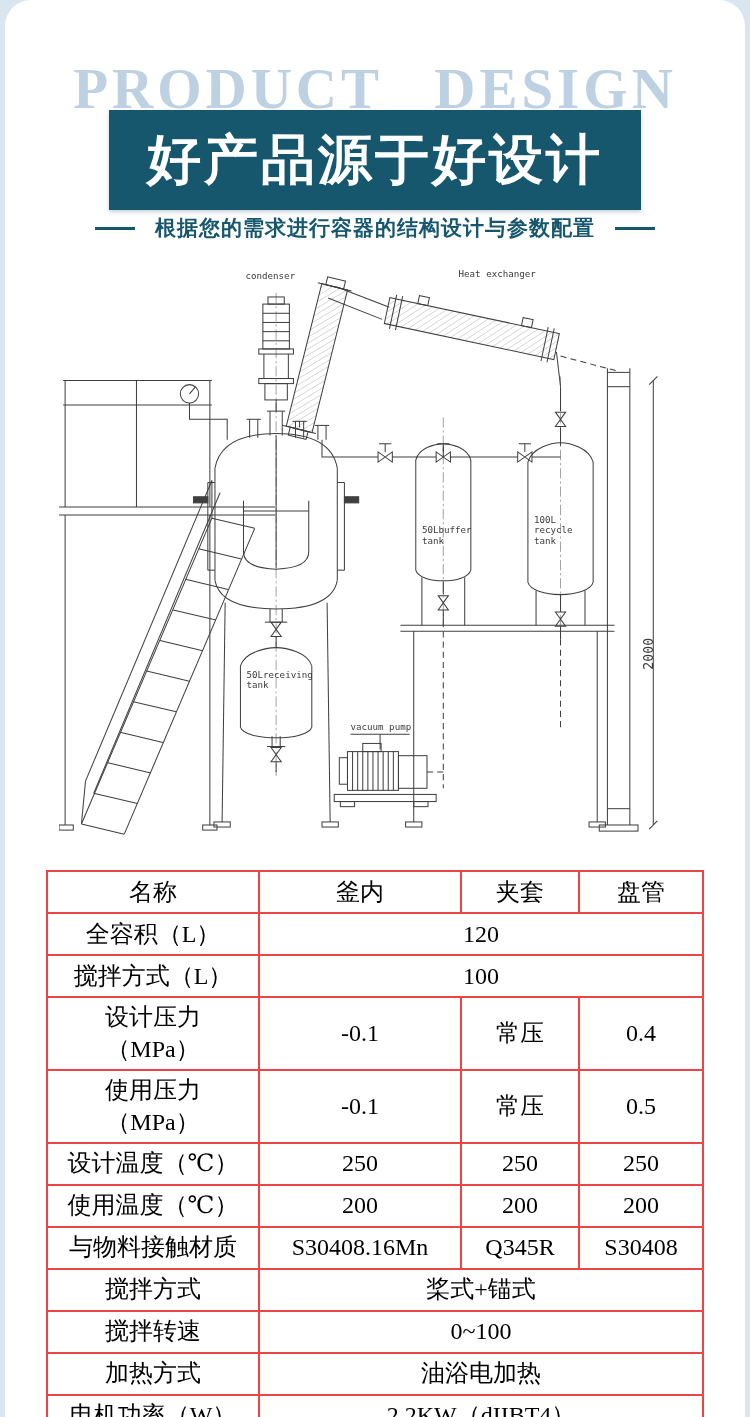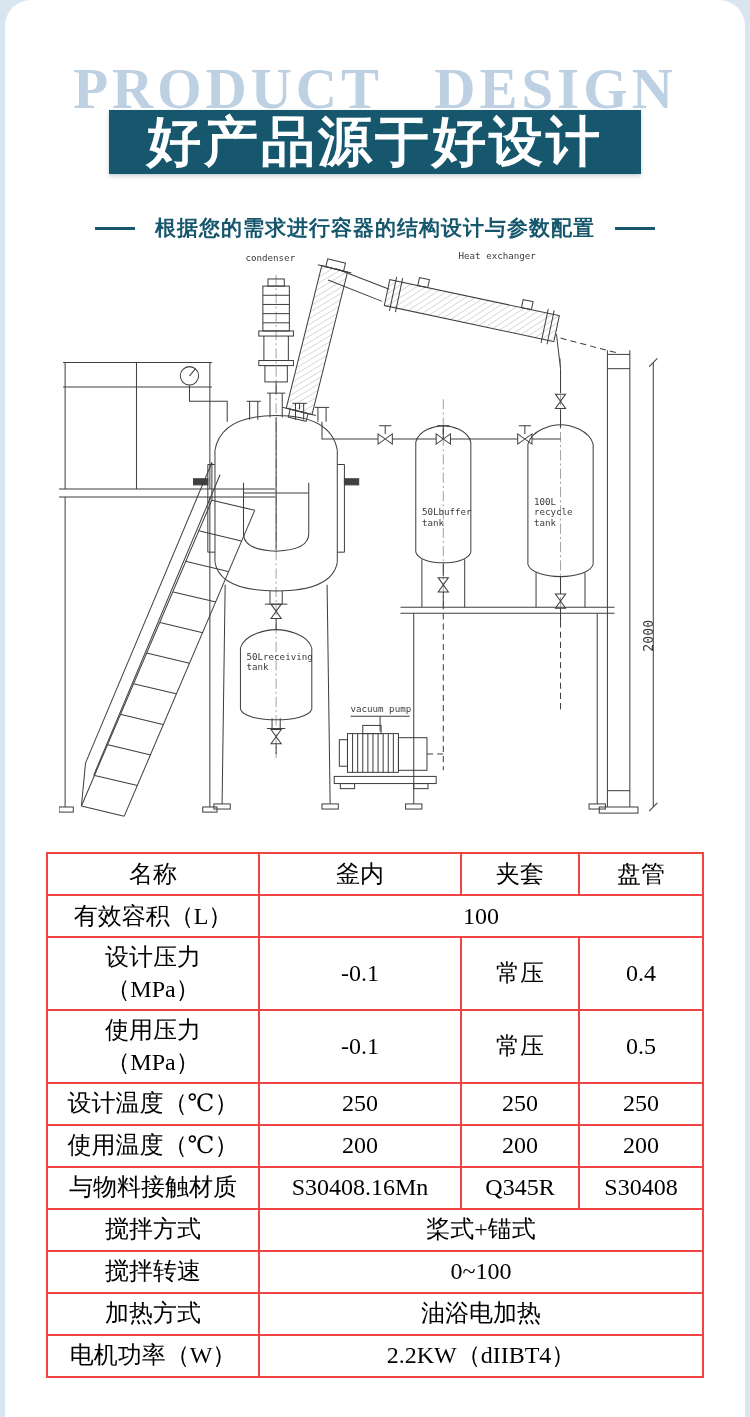--- a/index.html
+++ b/index.html
@@ -3,28 +3,28 @@
 <meta charset="utf-8">
 <style>
   html,body{margin:0;padding:0}
   body{width:750px;background:#d9e5ef;font-family:"Liberation Sans",sans-serif}
   .card{background:#fff;margin:0 5px;border-radius:26px 26px 0 0;overflow:hidden;min-height:1417px}
   
   .hero{position:relative;height:248px}
   .watermark{position:absolute;top:56px;left:0;width:100%;text-align:center;
     font-family:"Liberation Serif","DejaVu Serif",serif;font-weight:700;font-size:57px;
     letter-spacing:4px;word-spacing:34px;color:#bdd1e3;white-space:nowrap;z-index:1}
-  .banner{position:absolute;top:110px;left:50%;transform:translateX(-50%);width:532px;height:64px;
+  .banner{position:absolute;top:110px;left:50%;transform:translateX(-50%);width:532px;height:100px;
     background:#16576e;display:flex;align-items:center;justify-content:center;z-index:2;box-shadow:0 2px 4px rgba(20,70,90,.25)}
   .banner-title{color:#fff;font-size:54px;font-weight:700;letter-spacing:3px}
   .subtitle-row{position:absolute;top:214px;left:0;width:100%;display:flex;align-items:center;justify-content:center;gap:20px;z-index:2}
   .subtitle{color:#16576e;font-size:21px;font-weight:700;letter-spacing:1px}
   .divider{width:40px;height:3px;background:#16576e}
   
-  .drawing-wrap{margin:0 auto 0;width:640px}
+  .drawing-wrap{margin:18px auto 0;width:640px}
   svg{display:block;margin:0 auto}
   .lbl-txt{fill:#3b3b3b;stroke:none;font-family:"DejaVu Sans Mono",monospace;font-size:9px}
   .dim-txt{fill:#3b3b3b;stroke:none;font-family:"DejaVu Sans Mono",monospace;font-size:13px}
   .dash{stroke-dasharray:6 4}
   .cline{stroke-dasharray:10 3 2 3;stroke:#8d8d8d;stroke-width:.8}
   
   .spec{border-collapse:collapse;margin:12px auto 0;width:656px;table-layout:fixed;
     font-family:"Liberation Serif","DejaVu Serif",serif;font-size:24px;color:#000}
   .spec th,.spec td{border:2px solid #ef4444;text-align:center;vertical-align:middle;
     padding:3px 4px;font-weight:400;line-height:1.35;height:34px}
@@ -311,21 +311,25 @@
         <col style="width:124px">
     </colgroup>
     <tbody>
       <tr>
         <th>名称</th>
         <th>釜内</th>
         <th>夹套</th>
         <th>盘管</th>
       </tr>
       <tr>
-        <td>有效容积（L）</td>
+        <td>全容积（L）</td>
+        <td colspan="3">120</td>
+      </tr>
+      <tr>
+        <td>搅拌方式（L）</td>
         <td colspan="3">100</td>
       </tr>
       <tr class="tall">
         <td class="multiline">设计压力
 （MPa）</td>
         <td>-0.1</td>
         <td>常压</td>
         <td>0.4</td>
       </tr>
       <tr class="tall">

